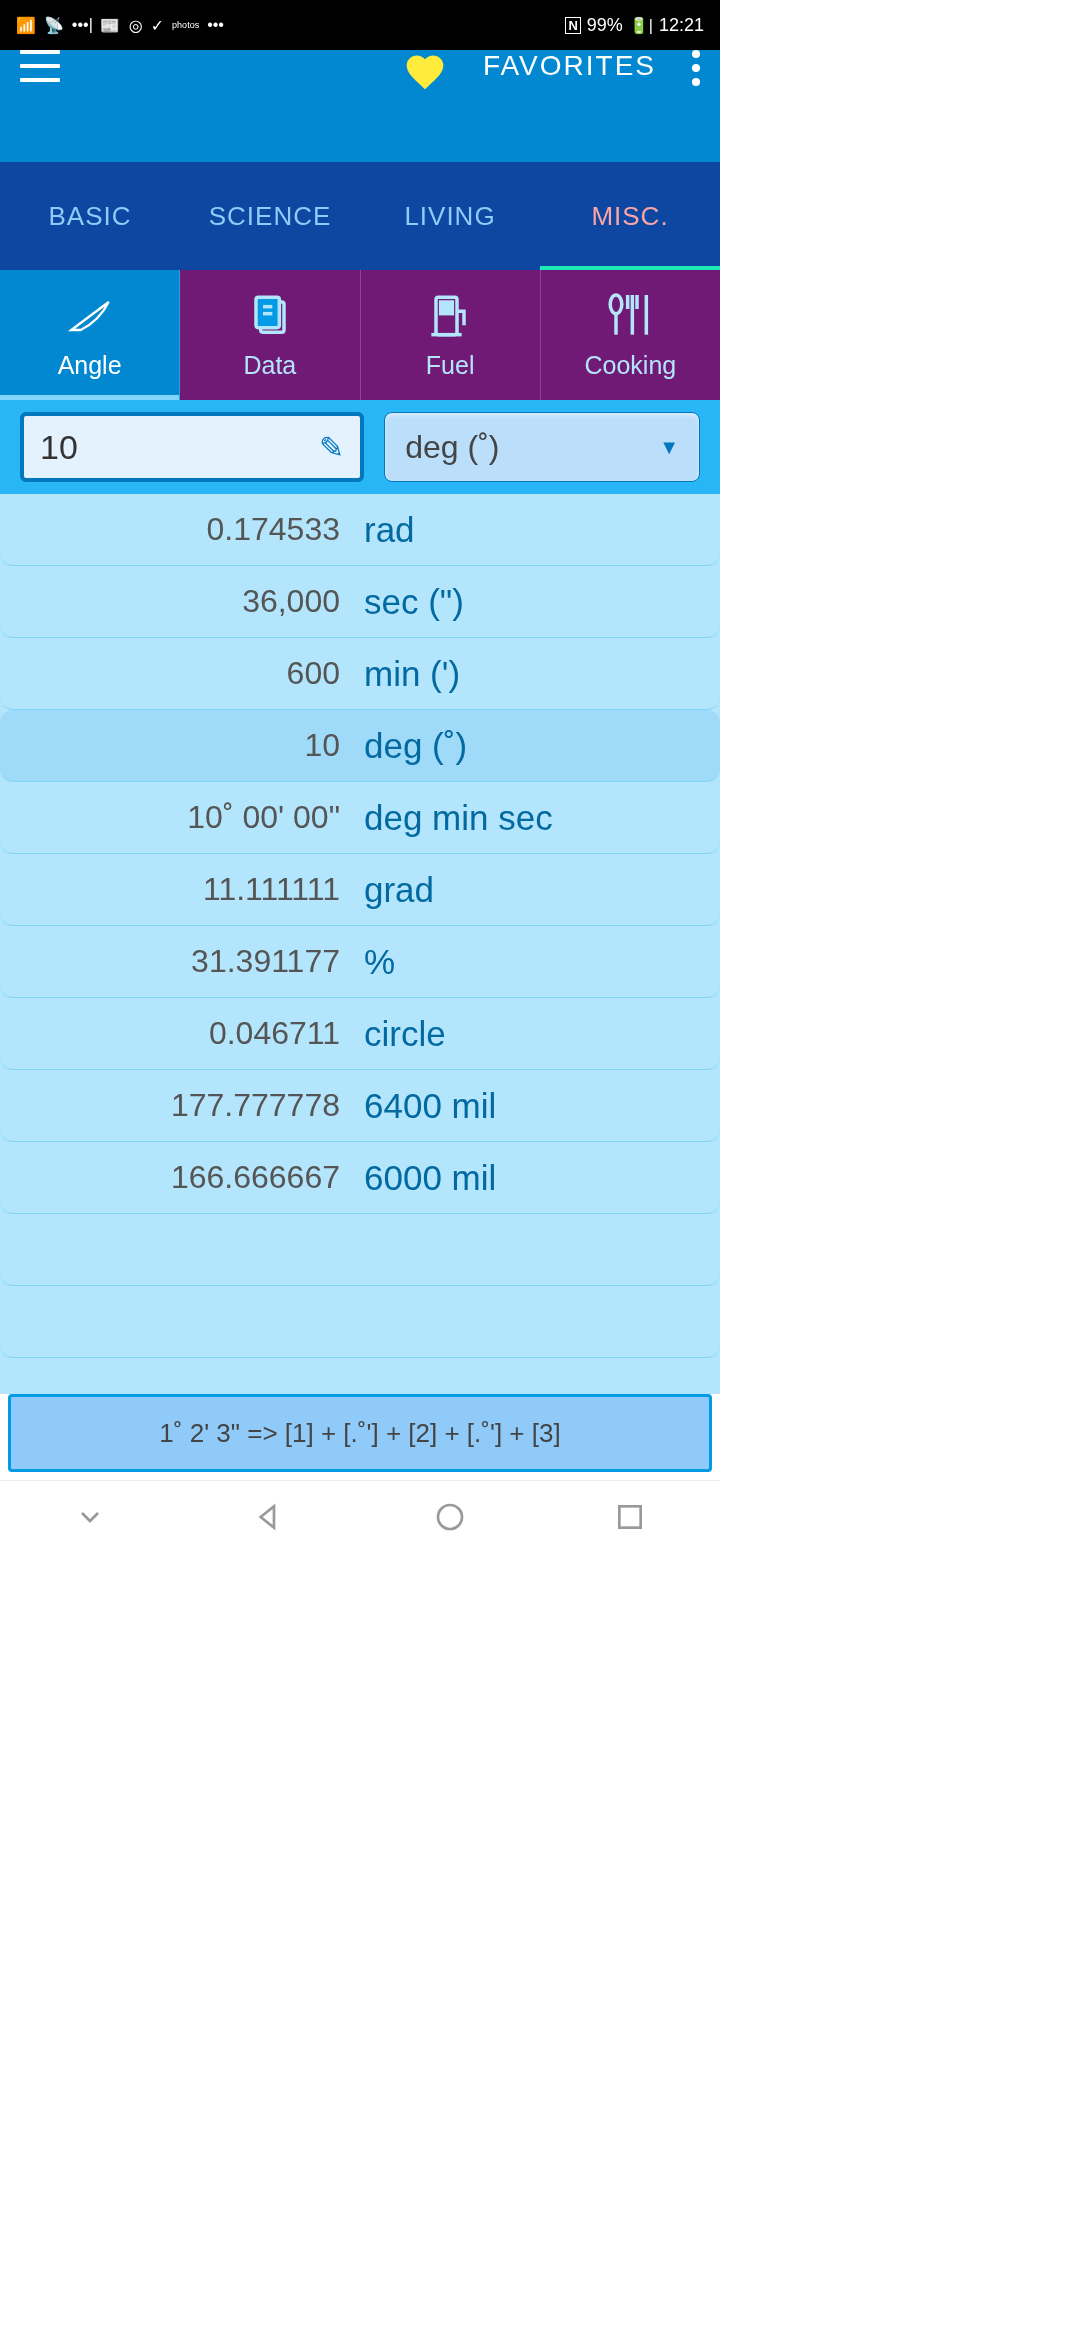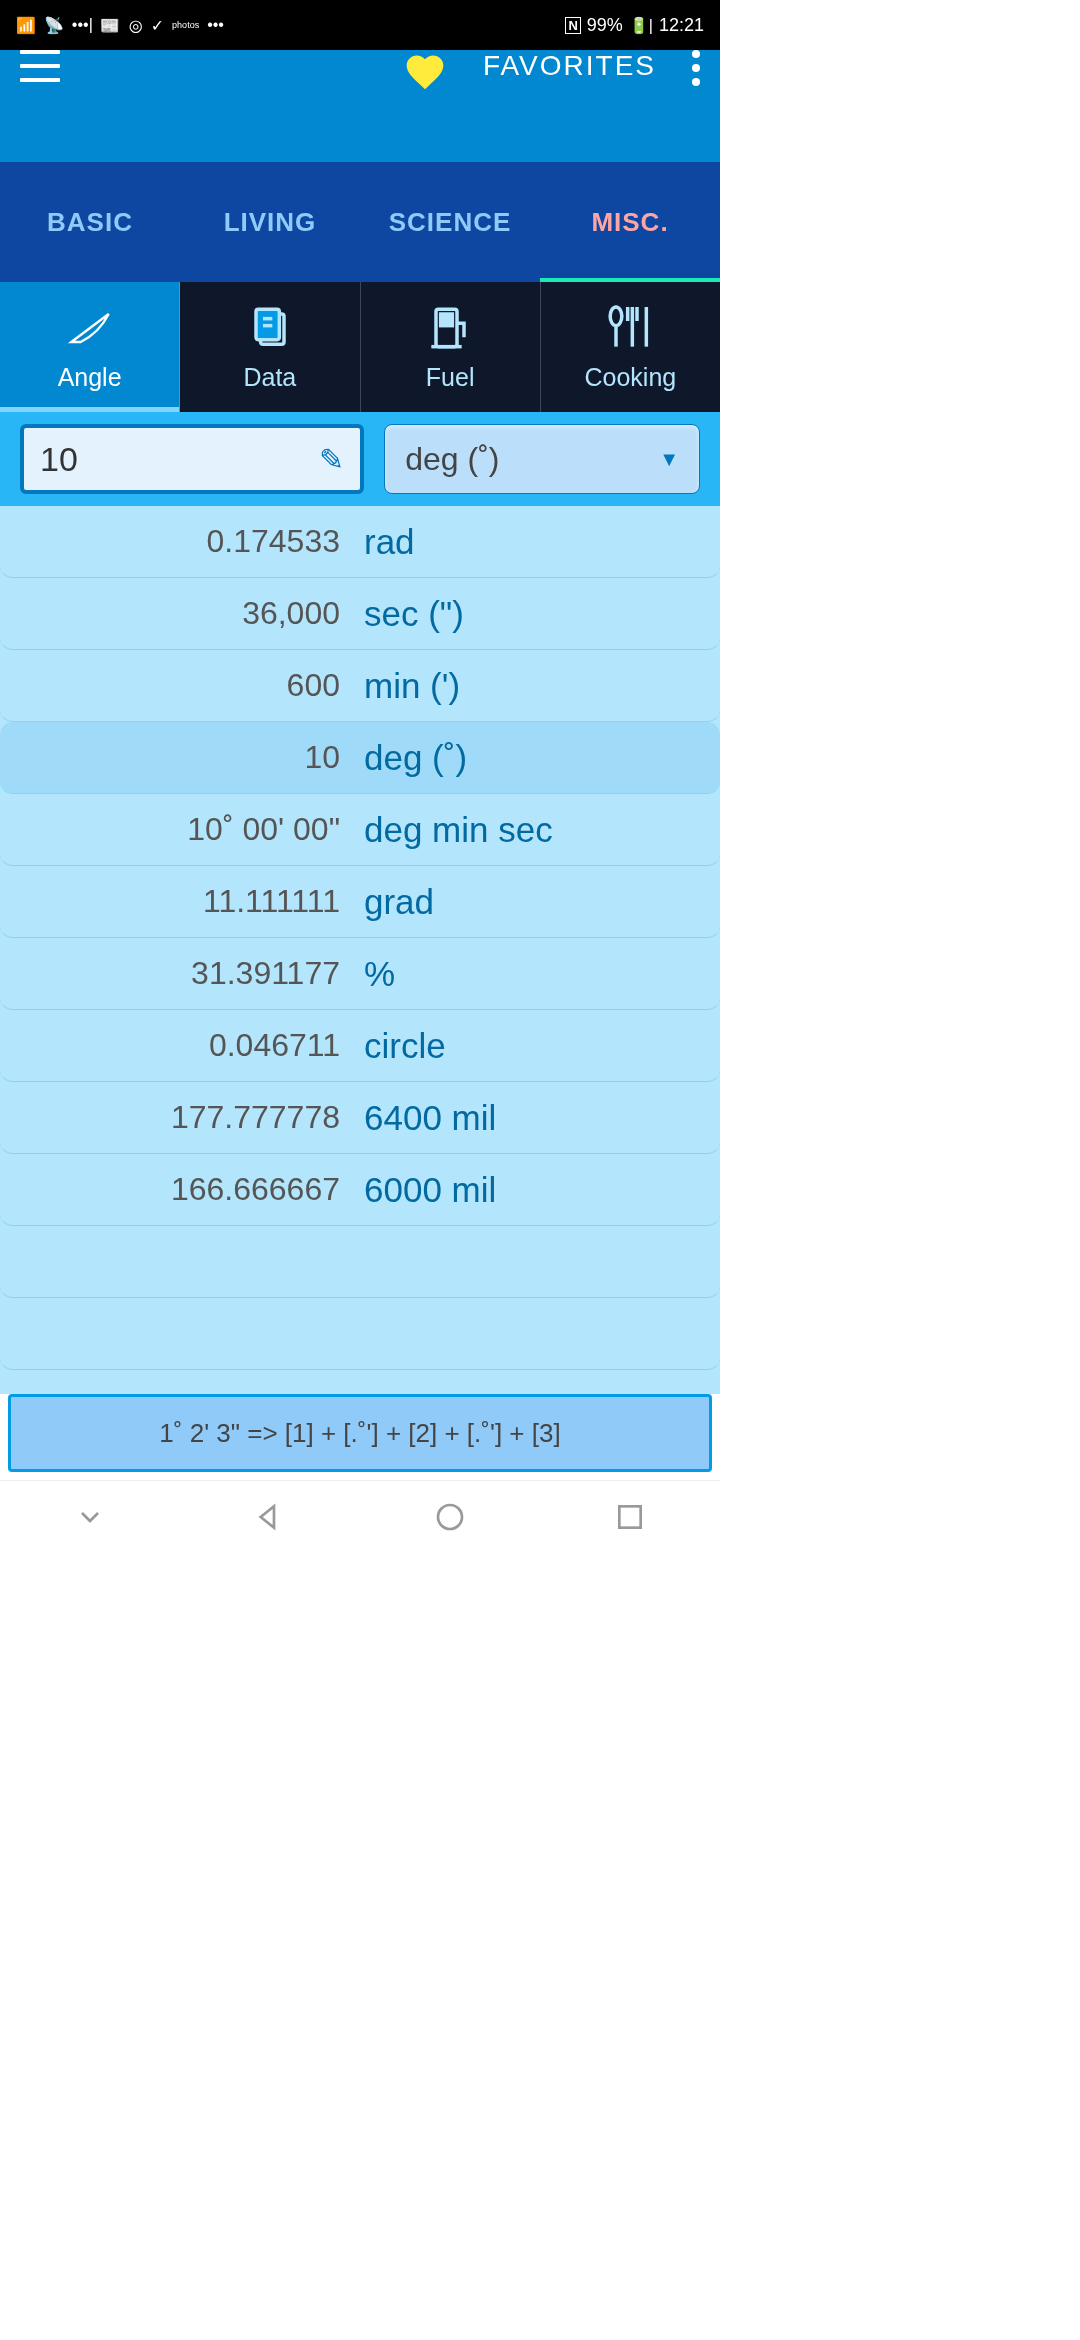--- a/index.html
+++ b/index.html
@@ -42,24 +42,23 @@
       justify-content: space-between;
     }
     .menu-icon div { height: 4px; background: #fff; border-radius: 1px; }
     .app-bar-spacer { flex: 1; }
     .heart-icon { color: #FFEB3B; font-size: 44px; margin-right: 20px; }
     .favorites-text { color: #fff; font-size: 28px; letter-spacing: 2px; margin-right: 20px; }
     .more-icon { display: flex; flex-direction: column; gap: 6px; }
     .more-icon div { width: 8px; height: 8px; background: #fff; border-radius: 50%; }
     
     .main-tabs {
-      height: 120px;
+      height: 108px;
       background: #0D47A1;
       display: flex;
-      font-weight: bold;
     }
     .main-tab {
       flex: 1;
       display: flex;
       align-items: center;
       justify-content: center;
       color: #90CAF9;
       font-size: 26px;
       letter-spacing: 1px;
       position: relative;
@@ -71,21 +70,21 @@
       bottom: 0;
       left: 0;
       right: 0;
       height: 4px;
       background: #1DE9B6;
     }
     
     .sub-tabs {
       height: 130px;
       display: flex;
-      background: #0f172a;
+      background: #701a75;
     }
     .sub-tab {
       flex: 1;
       display: flex;
       flex-direction: column;
       align-items: center;
       justify-content: center;
       gap: 10px;
       color: #B3E5FC;
       font-size: 25px;
@@ -244,24 +243,24 @@
       <div></div>
       <div></div>
   </div>
 </div>
 
 <div class="main-tabs">
   <div class="main-tab">
       <span>BASIC</span>
     </div>
   <div class="main-tab">
+      <span>SCIENCE</span>
+    </div>
+  <div class="main-tab">
       <span>LIVING</span>
-    </div>
-  <div class="main-tab">
-      <span>SCIENCE</span>
     </div>
   <div class="main-tab active">
       <span>MISC.</span>
     </div>
 </div>
 
 <div class="sub-tabs">
   <div class="sub-tab active">
     <div class="sub-tab-icon">
       <svg viewBox="0 0 24 24" fill="none" stroke="#fff" stroke-width="1">

